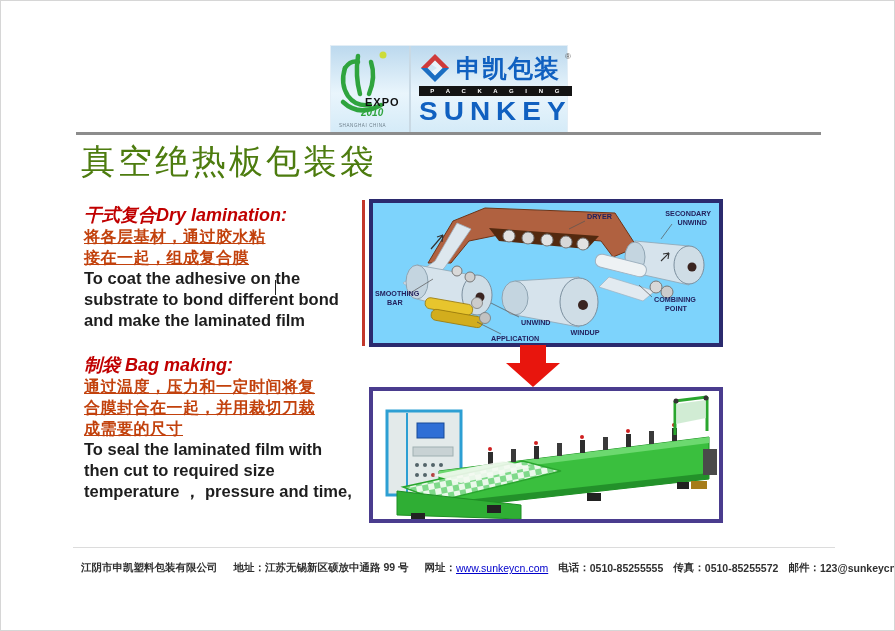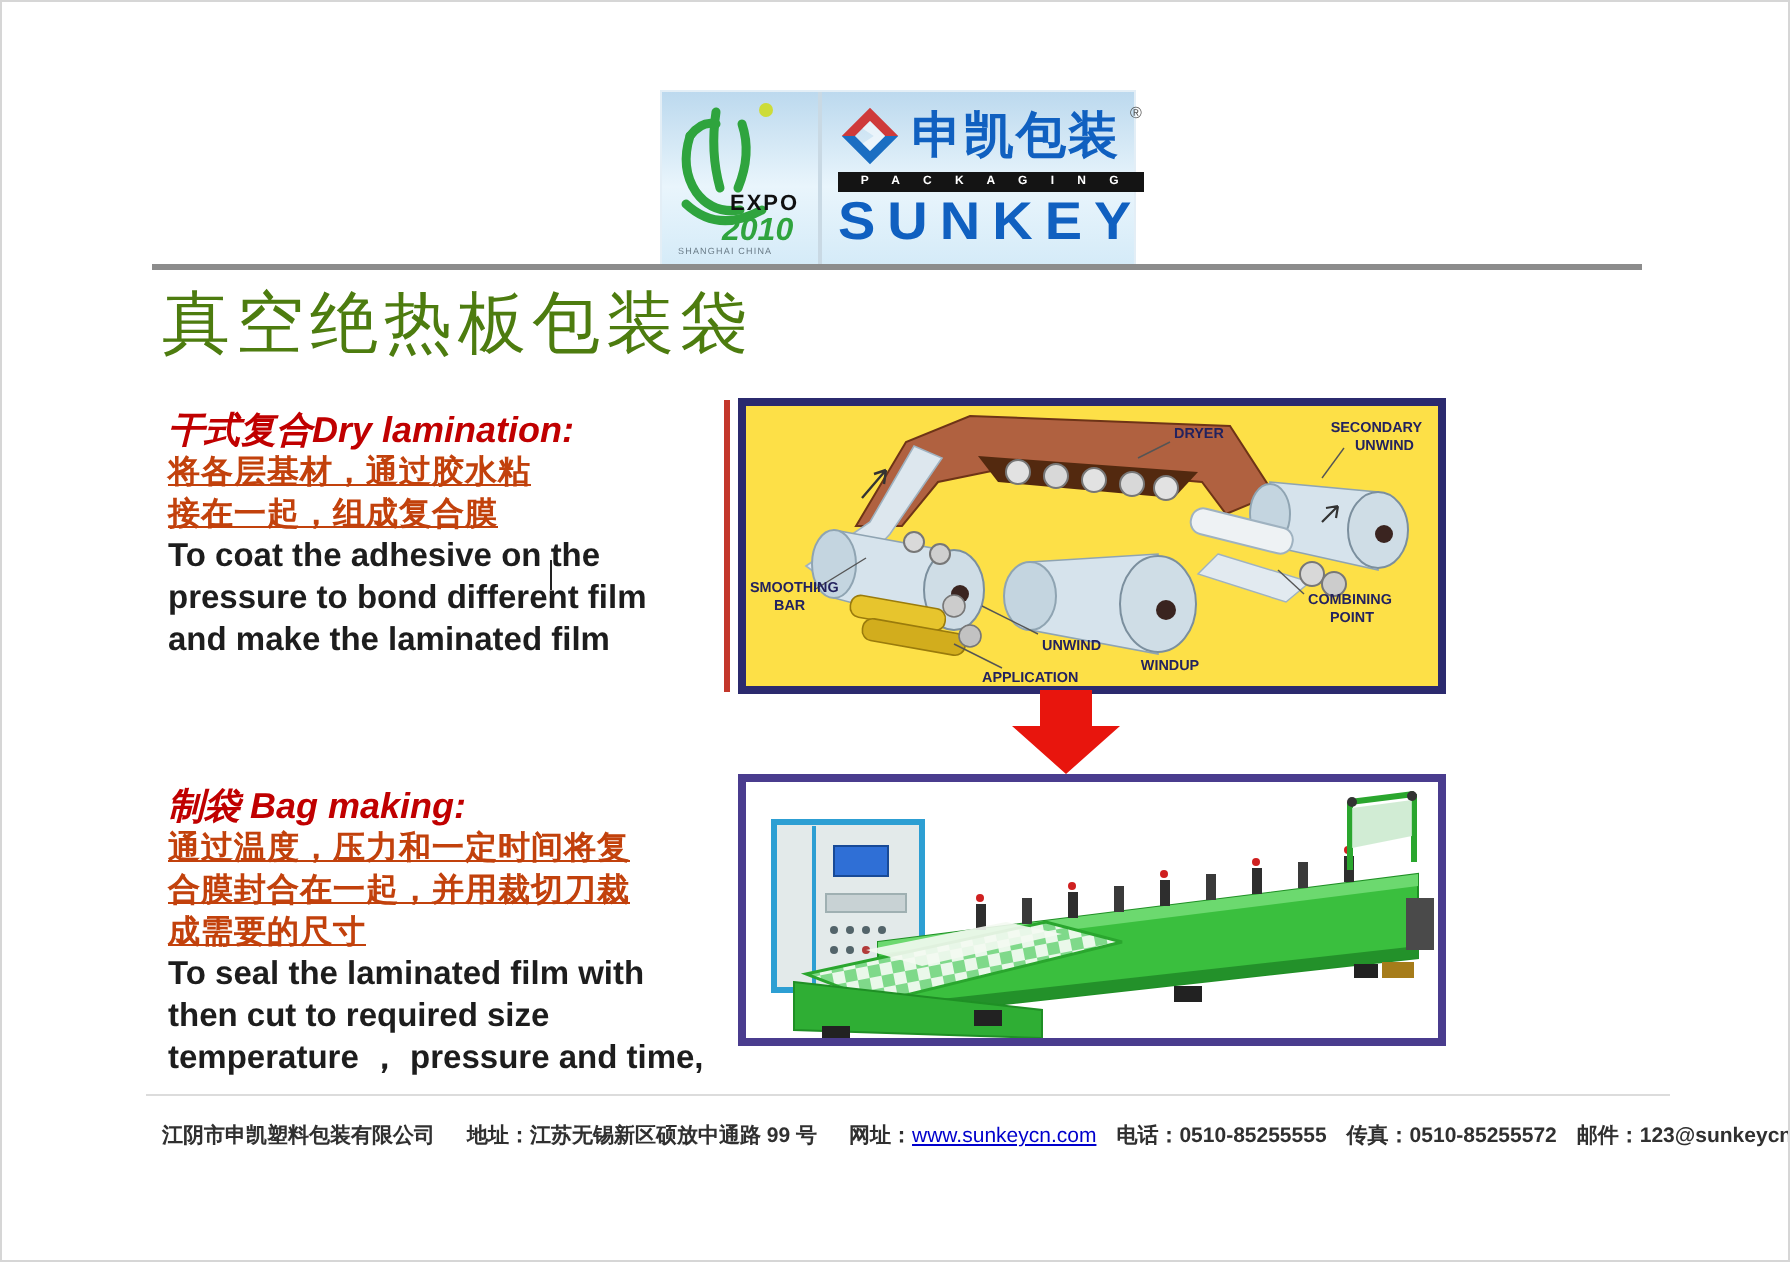--- a/index.html
+++ b/index.html
@@ -4,50 +4,50 @@
 <style>
   html,body{margin:0;padding:0;background:#fff;}
   .slide{position:relative;width:895px;height:631px;background:#ffffff;
     font-family:"Liberation Sans",sans-serif;border:1px solid #d6d6d6;box-sizing:border-box;overflow:hidden;}
 
   
   .header-logos{position:absolute;left:330px;top:45px;width:236px;height:86px;display:flex;
     background:linear-gradient(180deg,#bcd9ee 0%,#e9f5fc 55%,#d5ebf8 100%);box-shadow:0 0 0 1px #e3eef6;}
   .expo-logo{width:78px;position:relative;border-right:2px solid #c9d9e4;}
   .expo-word{position:absolute;left:34px;top:50px;font-size:11px;font-weight:bold;color:#101010;letter-spacing:1px;}
-  .expo-year{position:absolute;left:30px;top:61px;font-size:16px;font-weight:bold;font-style:italic;color:#2fa43e;}
+  .expo-year{position:absolute;left:30px;top:61px;font-size:10px;font-weight:bold;font-style:italic;color:#2fa43e;}
   .expo-city{position:absolute;left:8px;top:77px;font-size:4.5px;color:#6a7c88;letter-spacing:0.6px;}
   .sunkey-logo{flex:1;position:relative;padding:5px 6px 0 8px;}
   .sunkey-row1{display:flex;align-items:center;gap:5px;height:34px;text-align:right;}
   .sunkey-cn{font-size:25px;font-weight:bold;color:#1060c0;letter-spacing:1px;line-height:1;}
   .sunkey-reg{font-size:8px;color:#555;align-self:flex-start;margin-top:1px;}
   .sunkey-bar{margin-top:1px;background:#141414;color:#fff;font-size:6px;letter-spacing:5px;
     text-align:center;padding:2px 0 2px 4px;font-weight:bold;}
   .sunkey-en{font-size:28px;font-weight:bold;color:#1060c0;letter-spacing:6px;line-height:1;
     margin-top:1px;text-align:center;transform:scaleY(.95);}
 
   .header-rule{position:absolute;left:75px;top:131px;width:745px;height:3px;background:#8c8c8c;}
 
   
   .page-title{position:absolute;left:80px;top:138px;font-family:"DejaVu Serif","Liberation Serif",serif;
     font-size:34px;color:#4d7c0f;letter-spacing:3px;}
   .page-subtitle{position:absolute;left:88px;top:192px;font-size:19px;font-weight:bold;color:#101010;letter-spacing:1px;}
 
   
   .section{position:absolute;left:83px;width:298px;}
   .section-1{top:204px;}
-  .section-2{top:392px;}
+  .section-2{top:354px;}
   .sec-heading{color:#c00000;font-style:italic;font-weight:bold;font-size:18px;line-height:21px;}
   .sec-cn{font-size:16px;font-weight:bold;color:#c2410c;line-height:21px;letter-spacing:0.5px;text-decoration:underline;}
   .sec-en{font-size:16.5px;font-weight:bold;color:#1d1d1d;line-height:21px;}
   .caret{position:absolute;left:274px;top:279px;width:1px;height:15px;background:#222;}
 
   
   .diagram-frame{position:absolute;left:368px;top:198px;width:354px;height:148px;
-    border:4px solid #2b2a6e;background:#fde047;box-sizing:border-box;}
+    border:4px solid #2b2a6e;background:#7dd3fc;box-sizing:border-box;}
   .diagram-redline{position:absolute;left:361px;top:199px;width:3px;height:146px;background:#c3372b;}
   .down-arrow{position:absolute;left:505px;top:344px;}
   .photo-frame{position:absolute;left:368px;top:386px;width:354px;height:136px;
     border:4px solid #4a3c8e;background:#ffffff;box-sizing:border-box;}
 
   
   .footer-rule{position:absolute;left:72px;top:546px;width:762px;height:1px;background:#dcdcdc;}
   .footer{position:absolute;left:80px;top:560px;width:812px;display:flex;align-items:center;
     font-size:10.5px;font-weight:bold;color:#303030;white-space:nowrap;}
   .footer .gap-lg{margin-right:16px;}
@@ -93,21 +93,21 @@
 
   <div class="header-rule"></div>
 
   <div class="page-title">真空绝热板包装袋</div>
 
   <div class="section section-1">
     <div class="sec-heading">干式复合Dry lamination:</div>
     <div class="sec-cn">将各层基材，通过胶水粘</div>
     <div class="sec-cn">接在一起，组成复合膜</div>
     <div class="sec-en">To coat the adhesive on the</div>
-    <div class="sec-en">pressure to bond different film</div>
+    <div class="sec-en">substrate to bond different bond</div>
     <div class="sec-en">and make the laminated film</div>
   </div>
   <div class="caret"></div>
 
   <div class="diagram-redline"></div>
   <div class="diagram-frame">
     <svg width="346" height="140" viewBox="0 0 346 140">
 
       <path d="M55,60 L80,18 L112,5 L242,10 L264,44 L240,54 L228,38 L135,30 L96,38 L78,60 Z" fill="#b06140" stroke="#6e3417" stroke-width="1"></path>
       <path d="M116,25 L226,33 L214,46 L126,38 Z" fill="#53290f"></path>

